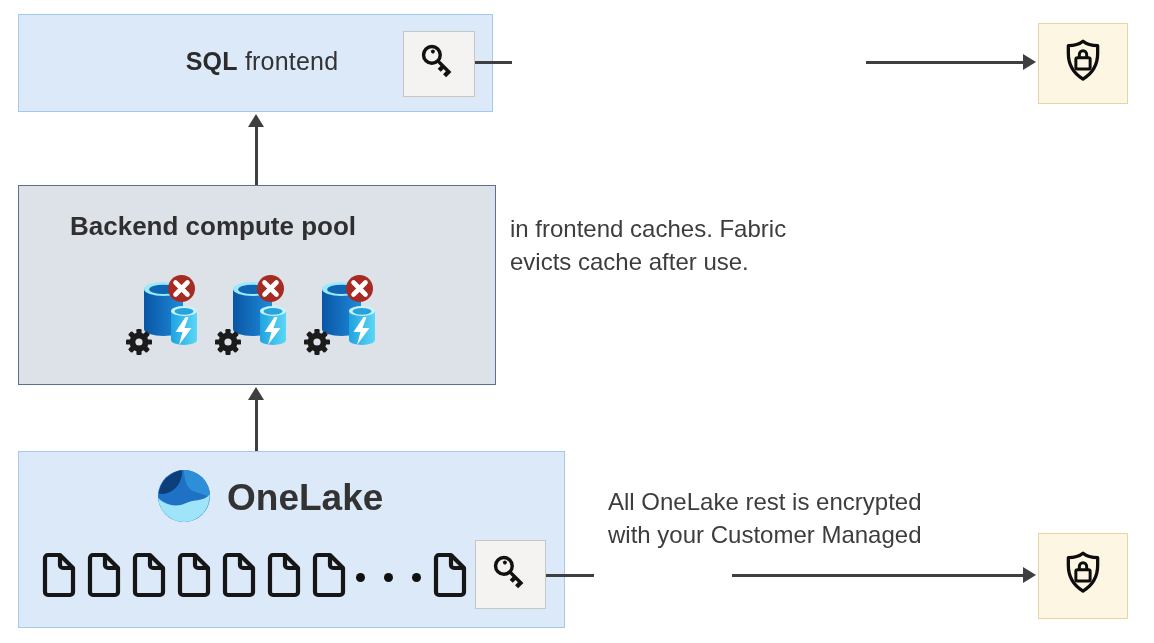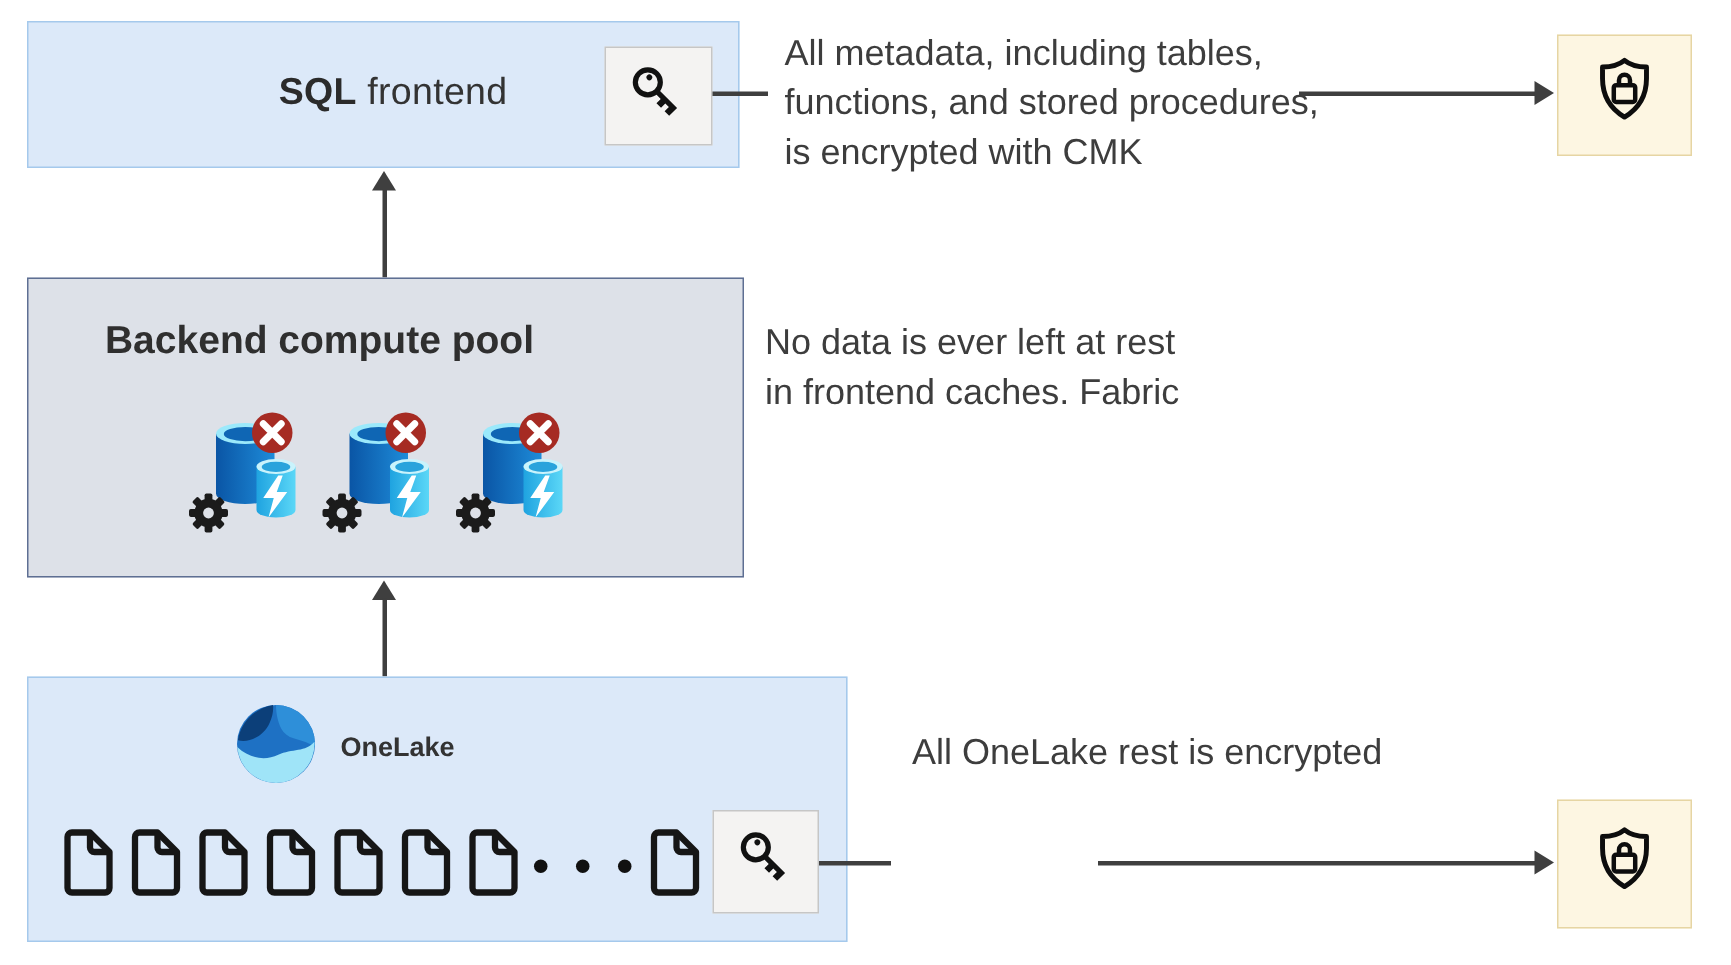--- a/index.html
+++ b/index.html
@@ -14,21 +14,21 @@
   .box-yellow{background:#fdf6e2;border:1px solid #e6d5a3;box-sizing:border-box;
     display:flex;align-items:center;justify-content:center;}
   .key-chip{background:#f4f3f2;border:1.5px solid #c6c6c6;box-sizing:border-box;
     display:flex;align-items:center;justify-content:center;}
   
   .box-title{font-size:25px;color:#333;letter-spacing:.2px;margin-left:24px;}
   .bold{font-weight:bold;color:#2b2b2b;}
   .annotation{font-size:24px;line-height:33px;color:#3d3d3d;}
   .annotation div{white-space:nowrap;}
   .backend-title{font-size:26px;font-weight:bold;color:#2f2f2f;text-align:center;}
-  .onelake-title{font-size:18px;font-weight:bold;color:#333;}
+  .onelake-title{font-size:37px;font-weight:bold;color:#333;}
   
   .hline{height:2.5px;background:#3f3f3f;}
   .vline{width:2.5px;background:#3f3f3f;}
   .head-right{width:0;height:0;border-top:8px solid transparent;border-bottom:8px solid transparent;border-left:13px solid #3f3f3f;}
   .head-up{width:0;height:0;border-left:8px solid transparent;border-right:8px solid transparent;border-bottom:13px solid #3f3f3f;}
   
   .row{display:flex;align-items:center;}
   .doc-row{gap:9px;}
   .dots{display:flex;align-items:center;gap:19px;margin:0 10px;}
   .dot{width:9px;height:9px;border-radius:50%;background:#111;}
@@ -49,25 +49,20 @@
           <circle cx="13.5" cy="24" r="8.7" fill="none" stroke="#111" stroke-width="3.6"></circle>
           <circle cx="11.8" cy="20.8" r="2" fill="#111"></circle>
           <path d="M22 22.2 H40.5 V30 H36 V25.8 H32.5 V30 H28 V25.8 H22 Z" fill="#111"></path>
         </g>
       </svg>
     </span>
   </div>
 
   <div class="abs hline" style="left:475px;top:61px;width:37px;"></div>
 
-  <div class="abs annotation" style="left:523px;top:19px;">
-    <div>All metadata, including tables,</div>
-    <div>functions, and stored procedures,</div>
-    <div>is encrypted with CMK</div>
-  </div>
 
   <div class="abs hline" style="left:866px;top:61px;width:158px;"></div>
   <div class="abs head-right" style="left:1023px;top:54px;"></div>
 
   <div class="abs box-yellow" style="left:1038px;top:23px;width:90px;height:81px;">
     <span>
       <svg width="54" height="54" viewBox="0 0 56 56">
         <path d="M28 6.5 C24.5 9.4 18.3 11.1 12.8 11.1 L12.8 19 C12.8 30.6 17.5 39.4 28 45.7 C38.5 39.4 43.2 30.6 43.2 19 L43.2 11.1 C37.7 11.1 31.5 9.4 28 6.5 Z" fill="none" stroke="#0d0d0d" stroke-width="3.4" stroke-linejoin="round"></path>
         <rect x="20.6" y="23.6" width="14.8" height="11.6" rx="1.6" fill="none" stroke="#0d0d0d" stroke-width="3.1"></rect>
         <path d="M24.2 23.6 V20.2 a3.8 3.8 0 0 1 7.6 0 V23.6" fill="none" stroke="#0d0d0d" stroke-width="3.1"></path>
@@ -204,22 +199,22 @@
           <circle r="3.6" fill="#dde1e8"></circle>
         </g>
 
         <circle cx="58.5" cy="16.5" r="13.5" fill="#a62b23"></circle>
         <path d="M52.5 10.5 L64.5 22.5 M64.5 10.5 L52.5 22.5" stroke="#ffffff" stroke-width="4.6" stroke-linecap="round"></path>
       </svg>
     </span>
     </div>
 
   <div class="abs annotation" style="left:510px;top:212px;">
-    <div>No data is ever left at rest</div>
     <div>in frontend caches. Fabric</div>
+    <div>evicts cache after use.</div>
   </div>
 
   <div class="abs head-up" style="left:248px;top:387px;"></div>
   <div class="abs vline" style="left:255px;top:399px;height:52px;"></div>
 
   <div class="abs box-blue" style="left:18px;top:451px;width:547px;height:177px;"></div>
 
   <div class="abs row" style="left:152px;top:464px;gap:11px;">
     <span>
       <svg width="64" height="64" viewBox="0 0 64 64">
@@ -301,20 +296,21 @@
           <path d="M22 22.2 H40.5 V30 H36 V25.8 H32.5 V30 H28 V25.8 H22 Z" fill="#111"></path>
         </g>
       </svg>
     </span>
   </div>
 
   <div class="abs hline" style="left:546px;top:574px;width:48px;"></div>
 
   <div class="abs annotation" style="left:608px;top:485px;">
     <div>All OneLake rest is encrypted</div>
+    <div>with your Customer Managed</div>
   </div>
 
   <div class="abs hline" style="left:732px;top:574px;width:292px;"></div>
   <div class="abs head-right" style="left:1023px;top:567px;"></div>
 
   <div class="abs box-yellow" style="left:1038px;top:533px;width:90px;height:86px;">
     <span>
       <svg width="54" height="54" viewBox="0 0 56 56">
         <path d="M28 6.5 C24.5 9.4 18.3 11.1 12.8 11.1 L12.8 19 C12.8 30.6 17.5 39.4 28 45.7 C38.5 39.4 43.2 30.6 43.2 19 L43.2 11.1 C37.7 11.1 31.5 9.4 28 6.5 Z" fill="none" stroke="#0d0d0d" stroke-width="3.4" stroke-linejoin="round"></path>
         <rect x="20.6" y="23.6" width="14.8" height="11.6" rx="1.6" fill="none" stroke="#0d0d0d" stroke-width="3.1"></rect>

